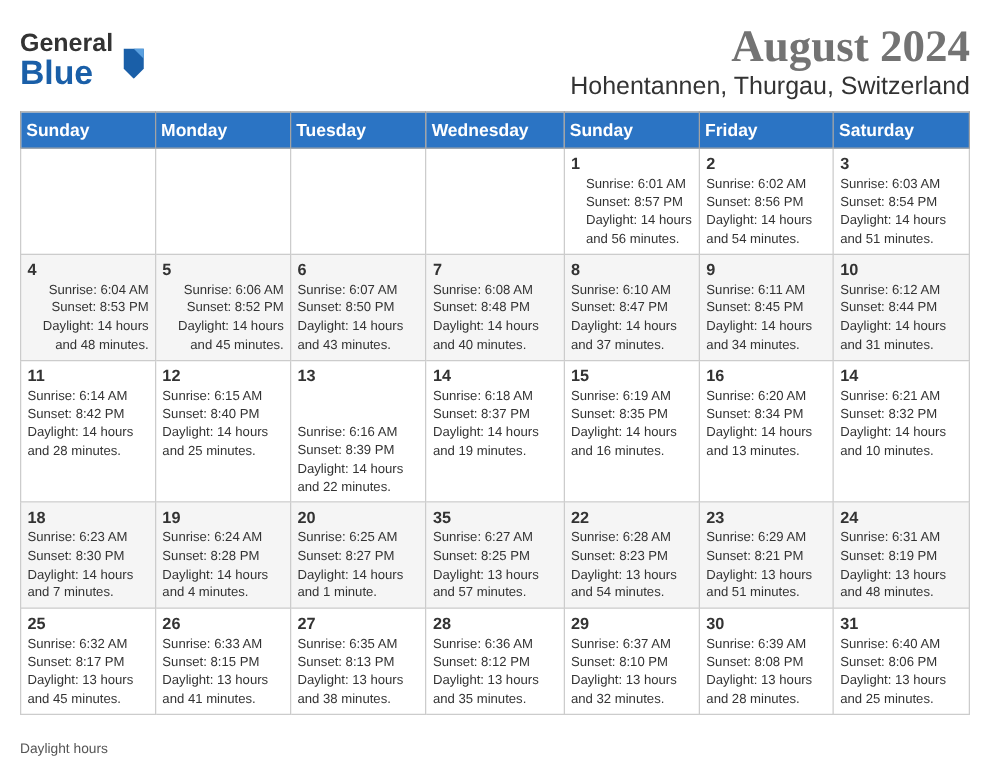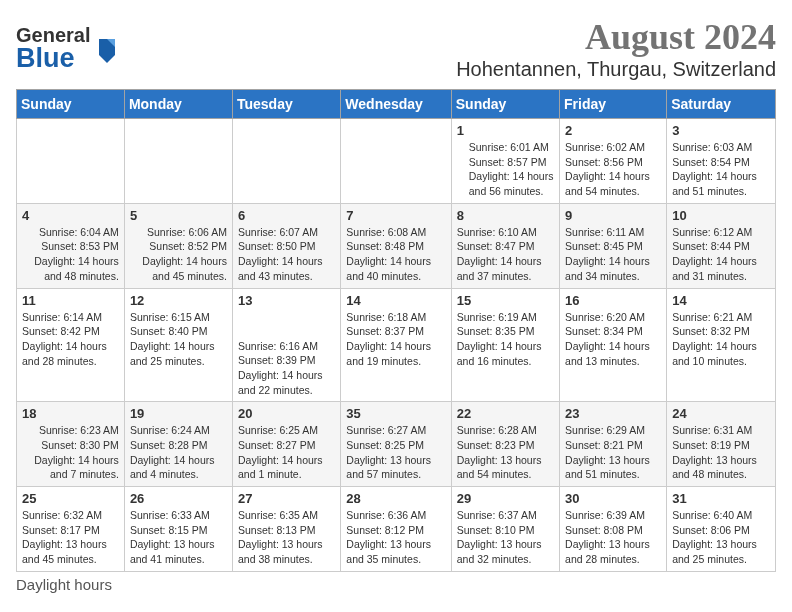--- a/index.html
+++ b/index.html
@@ -220,21 +220,21 @@
         <td>
           <span class="day-number">14</span>
           <div class="day-info" style="white-space: pre-line;">Sunrise: 6:21 AM
 Sunset: 8:32 PM
 Daylight: 14 hours and 10 minutes.</div>
         </td>
       </tr>
       <tr>
         <td>
           <span class="day-number">18</span>
-          <div class="day-info" style="white-space: pre-line; text-align: right;">Sunrise: 6:23 AM
+          <div class="day-info" style="white-space: pre-line;">Sunrise: 6:23 AM
 Sunset: 8:30 PM
 Daylight: 14 hours and 7 minutes.</div>
         </td>
         <td>
           <span class="day-number">19</span>
           <div class="day-info" style="white-space: pre-line;">Sunrise: 6:24 AM
 Sunset: 8:28 PM
 Daylight: 14 hours and 4 minutes.</div>
         </td>
         <td>
@@ -308,15 +308,15 @@
         <td>
           <span class="day-number">31</span>
           <div class="day-info" style="white-space: pre-line;">Sunrise: 6:40 AM
 Sunset: 8:06 PM
 Daylight: 13 hours and 25 minutes.</div>
         </td>
       </tr>
     </tbody>
 </table>
 
-<div style="margin-top:4px; font-size:15px; color:#555;">
+<div style="margin-top:21px; font-size:11px; color:#555;">
   <span>Daylight hours</span>
 </div>
 
 </body></html>

